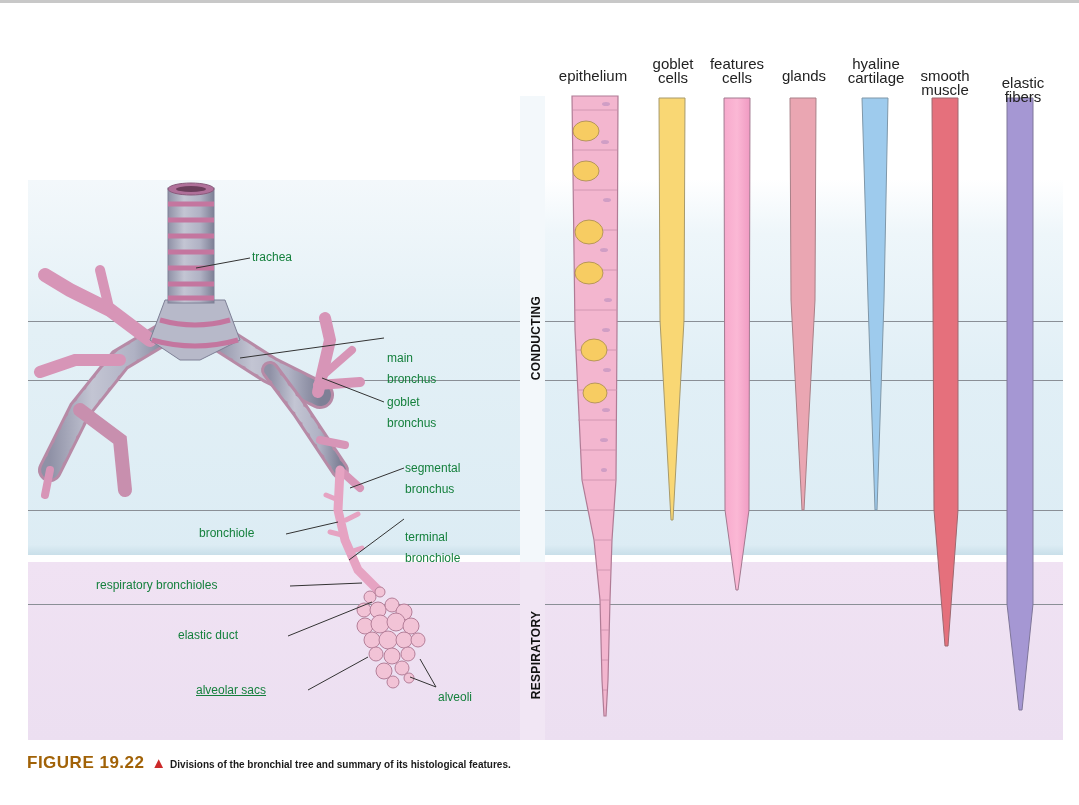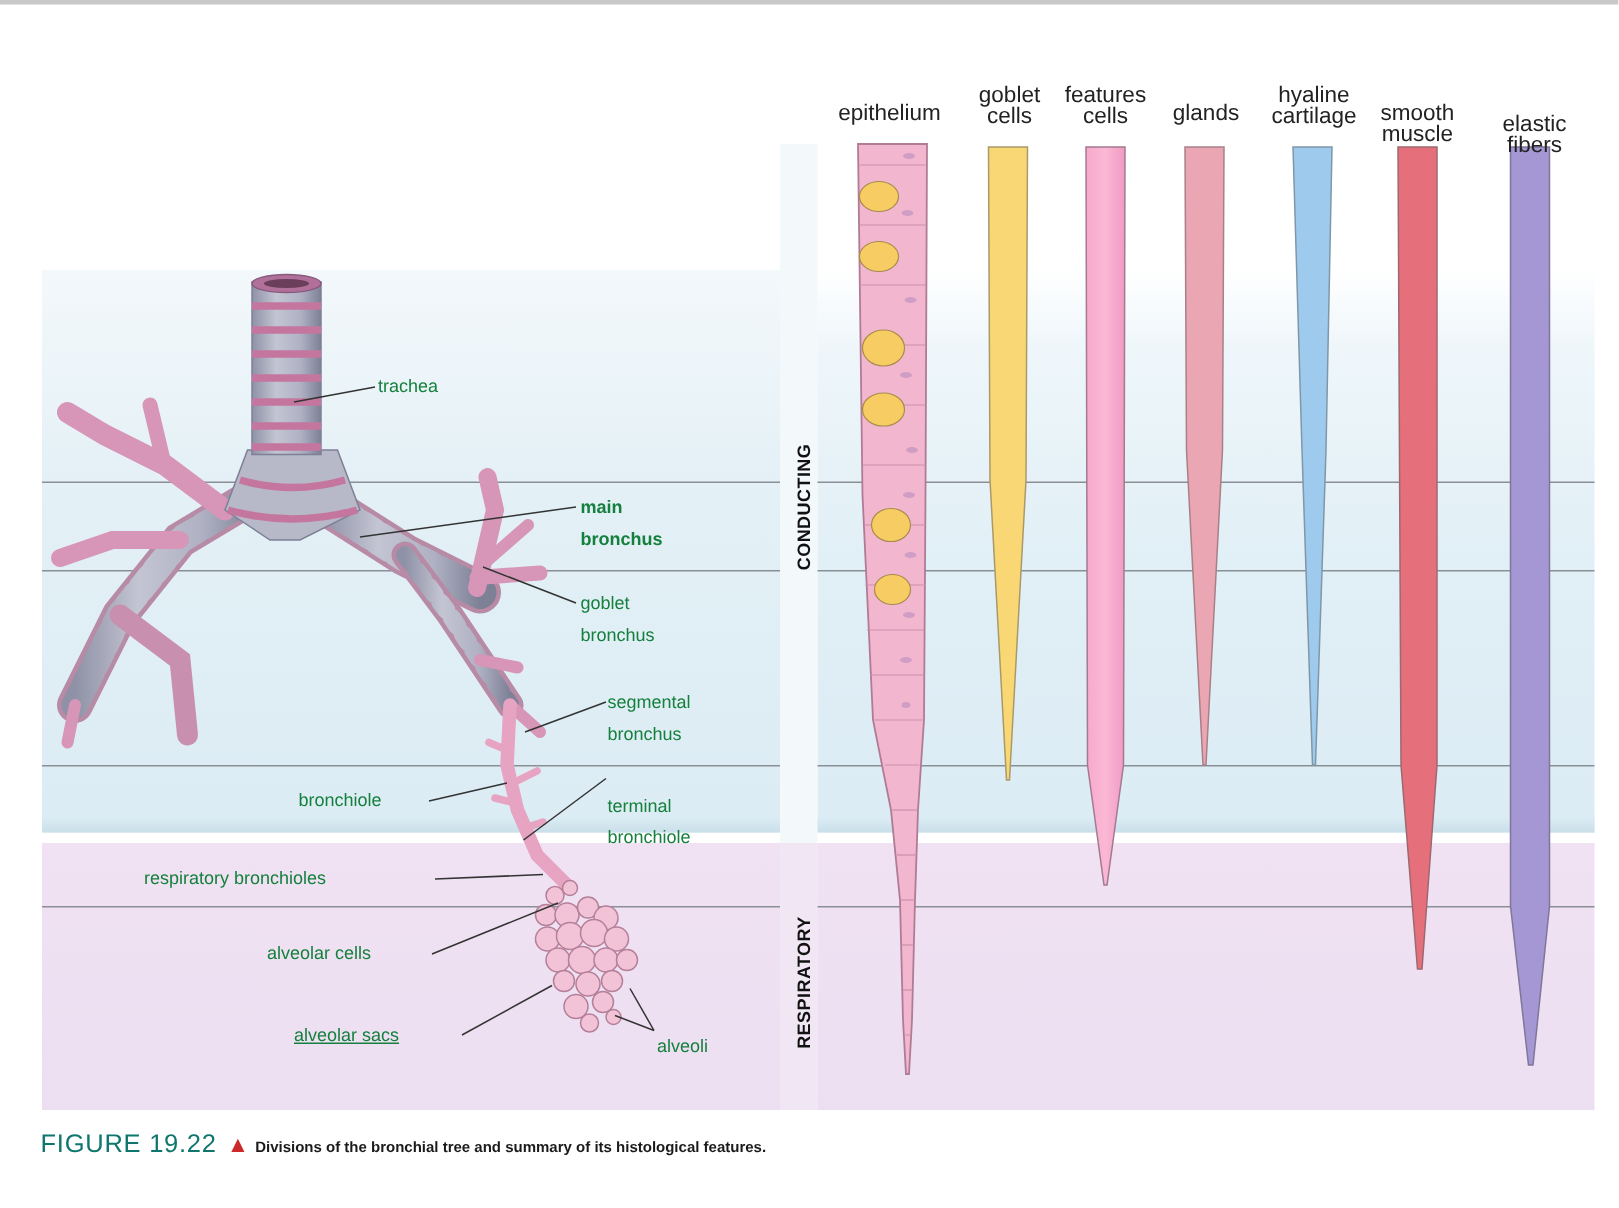--- a/index.html
+++ b/index.html
@@ -16,21 +16,21 @@
     background:linear-gradient(#f0e2f3 0%, #ecdff1 100%); }
   .zone-label-strip { position:absolute; left:520px; top:96px; width:25px; height:644px; background:#f3f8fb; }
   .zone-label-strip.resp { top:562px; height:178px; background:#f1e6f4; }
   .hline { position:absolute; height:1px; background:#8a8f96; }
   .zone-label { position:absolute; font-weight:bold; font-size:12px; color:#111;
     transform:rotate(-90deg); transform-origin:center; white-space:nowrap; letter-spacing:0.3px; }
   .col-head { position:absolute; text-align:center; font-size:15px; line-height:14px; color:#222; }
   .label { position:absolute; font-size:12px; line-height:21px; color:#15803d; white-space:nowrap; }
   svg { position:absolute; left:0; top:0; }
   .caption { position:absolute; left:27px; top:753px; font-size:17px; white-space:nowrap; }
-  .caption .fig { color:#0f766e; font-weight:normal; letter-spacing:0.5px; }
+  .caption .fig { color:#a16207; font-weight:bold; letter-spacing:0.5px; }
   .caption .tri { color:#cc2a2a; font-size:15px; margin:0 4px 0 2px; }
   .caption .text { font-weight:bold; font-size:10px; color:#1b1b1b; }
 </style>
 </head>
 <body>
 
 <div class="topbar"></div>
 
 <div class="zone zone-cond-left"></div>
 <div class="zone zone-cond-right"></div>
@@ -227,38 +227,38 @@
 <div class="col-head" style="left:908px; top:57px; width:74px;margin-top:12px;">
   <div>smooth</div>
   <div>muscle</div>
 </div>
 <div class="col-head" style="left:988px; top:57px; width:70px;margin-top:19px;">
   <div>elastic</div>
   <div>fibers</div>
 </div>
 
 <div class="label" style="left:252px; top:247px;">trachea</div>
-<div class="label" style="left:387px; top:328px;font-weight:bold;">
+<div class="label" style="left:387px; top:348px;">
   <div>main</div>
   <div>bronchus</div>
 </div>
 <div class="label" style="left:387px; top:392px;">
   <div>goblet</div>
   <div>bronchus</div>
 </div>
 <div class="label" style="left:405px; top:458px;">
   <div>segmental</div>
   <div>bronchus</div>
 </div>
 <div class="label" style="left:199px; top:523px;">bronchiole</div>
 <div class="label" style="left:405px; top:513px;margin-top:14px;">
   <div>terminal</div>
   <div>bronchiole</div>
 </div>
 <div class="label" style="left:96px; top:575px;">respiratory bronchioles</div>
-<div class="label" style="left:178px; top:625px;">alveolar cells</div>
+<div class="label" style="left:178px; top:625px;">elastic duct</div>
 <div class="label" style="left:196px; top:680px;text-decoration:underline;">alveolar sacs</div>
 <div class="label" style="left:438px; top:687px;">alveoli</div>
 
 <div class="caption">
   <span class="fig">FIGURE 19.22</span>
   <span class="tri">▲</span><span class="text">Divisions of the bronchial tree and summary of its histological features.</span>
 </div>
 
 </body></html>

